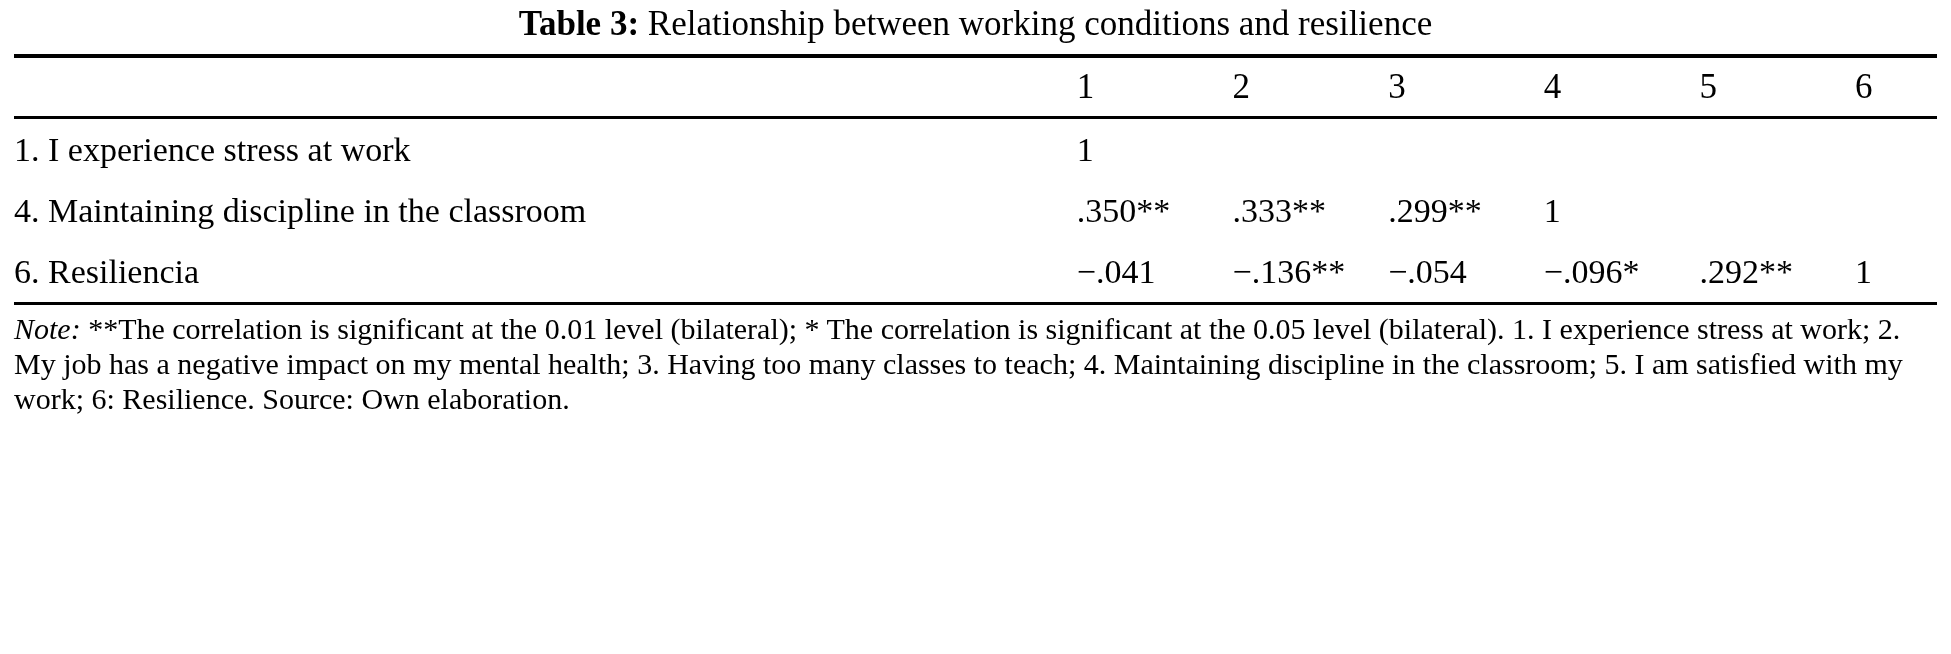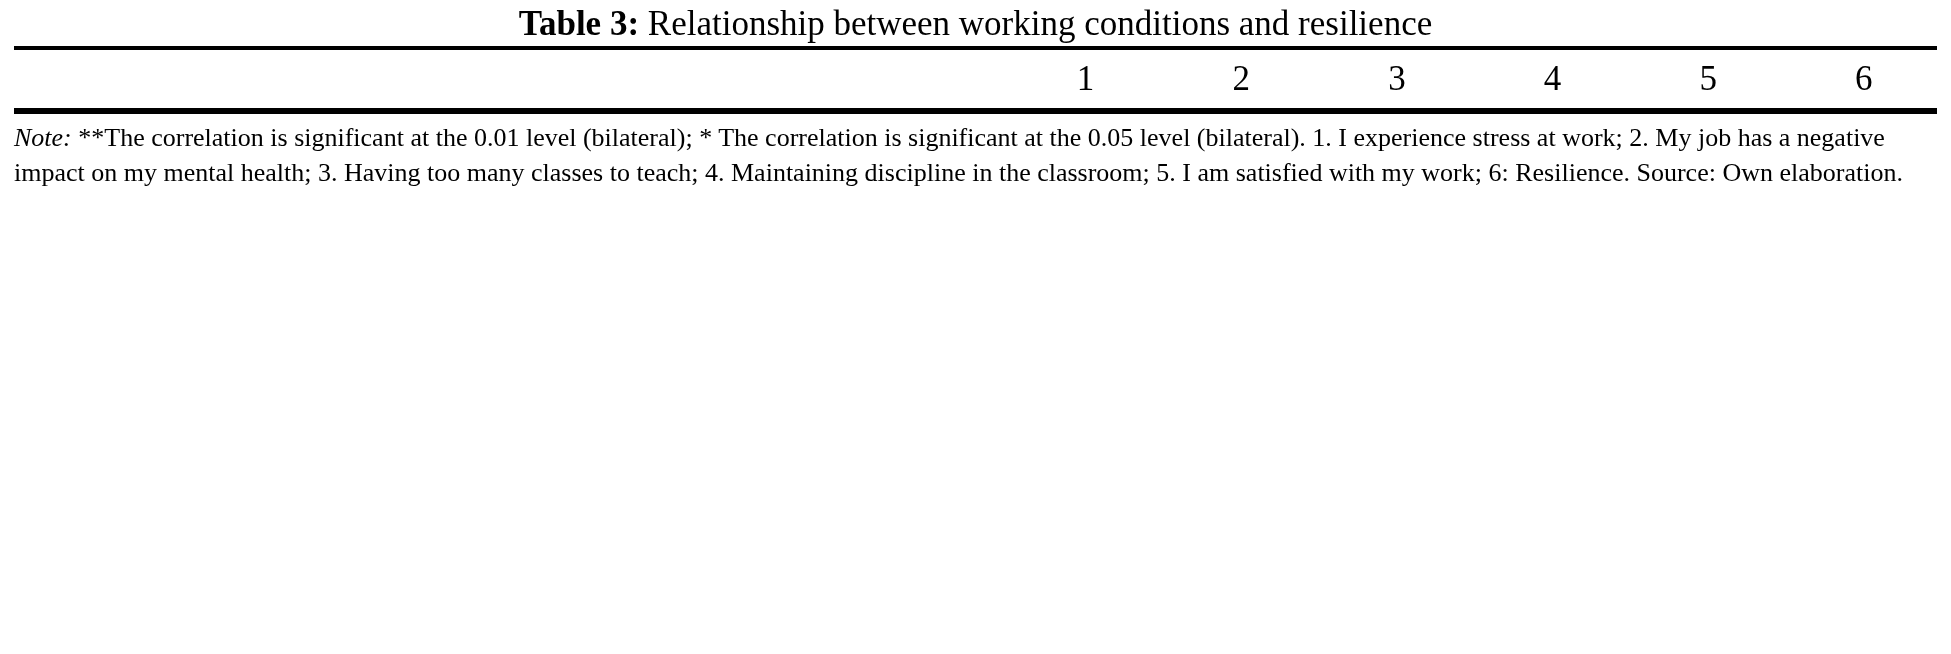--- a/index.html
+++ b/index.html
@@ -19,20 +19,21 @@
     height: 654px;
     box-sizing: border-box;
     padding: 0 14px;
     position: relative;
   }
   .caption {
     text-align: center;
     font-size: 35px;
     line-height: 44px;
     padding-top: 2px;
+    padding-bottom: 8px;
     white-space: nowrap;
   }
   .caption .cap-label {
     font-weight: bold;
   }
   .caption .cap-text {
     font-weight: normal;
   }
   .rule-thick {
     border-top: 4px solid #000;
@@ -63,21 +64,21 @@
   }
   table.corr tbody td {
     height: 61px;
     line-height: 61px;
     white-space: nowrap;
   }
   table.corr tbody td.lbl {
     padding-right: 8px;
   }
   .note {
-    font-size: 26px;
+    font-size: 30px;
     line-height: 35px;
     padding-top: 6px;
     text-align: left;
   }
   .note .note-lead {
     font-style: italic;
   }
 </style>
 </head>
 <body>
@@ -120,20 +121,47 @@
     <colgroup>
       <col class="c-label">
       <col class="c-num">
       <col class="c-num">
       <col class="c-num">
       <col class="c-num">
       <col class="c-num">
       <col class="c-num-last">
     </colgroup>
     <tbody>
+      <tr>
+        <td class="lbl">1. I experience stress at work</td>
+        <td>1</td>
+        <td></td>
+        <td></td>
+        <td></td>
+        <td></td>
+        <td></td>
+      </tr>
+      <tr>
+        <td class="lbl">4. Maintaining discipline in the classroom</td>
+        <td>.350**</td>
+        <td>.333**</td>
+        <td>.299**</td>
+        <td>1</td>
+        <td></td>
+        <td></td>
+      </tr>
+      <tr>
+        <td class="lbl">6. Resiliencia</td>
+        <td>−.041</td>
+        <td>−.136**</td>
+        <td>−.054</td>
+        <td>−.096*</td>
+        <td>.292**</td>
+        <td>1</td>
+      </tr>
     </tbody>
   </table>
 
   <div class="rule-thin"></div>
 
   <div class="note">
     <span class="note-lead">Note:</span><span> **The correlation is significant at the 0.01 level (bilateral); * The correlation is significant at the 0.05 level (bilateral). 1. I experience stress at work; 2. My job has a negative impact on my mental health; 3. Having too many classes to teach; 4. Maintaining discipline in the classroom; 5. I am satisfied with my work; 6: Resilience. Source: Own elaboration.</span>
   </div>
 
 </div>

